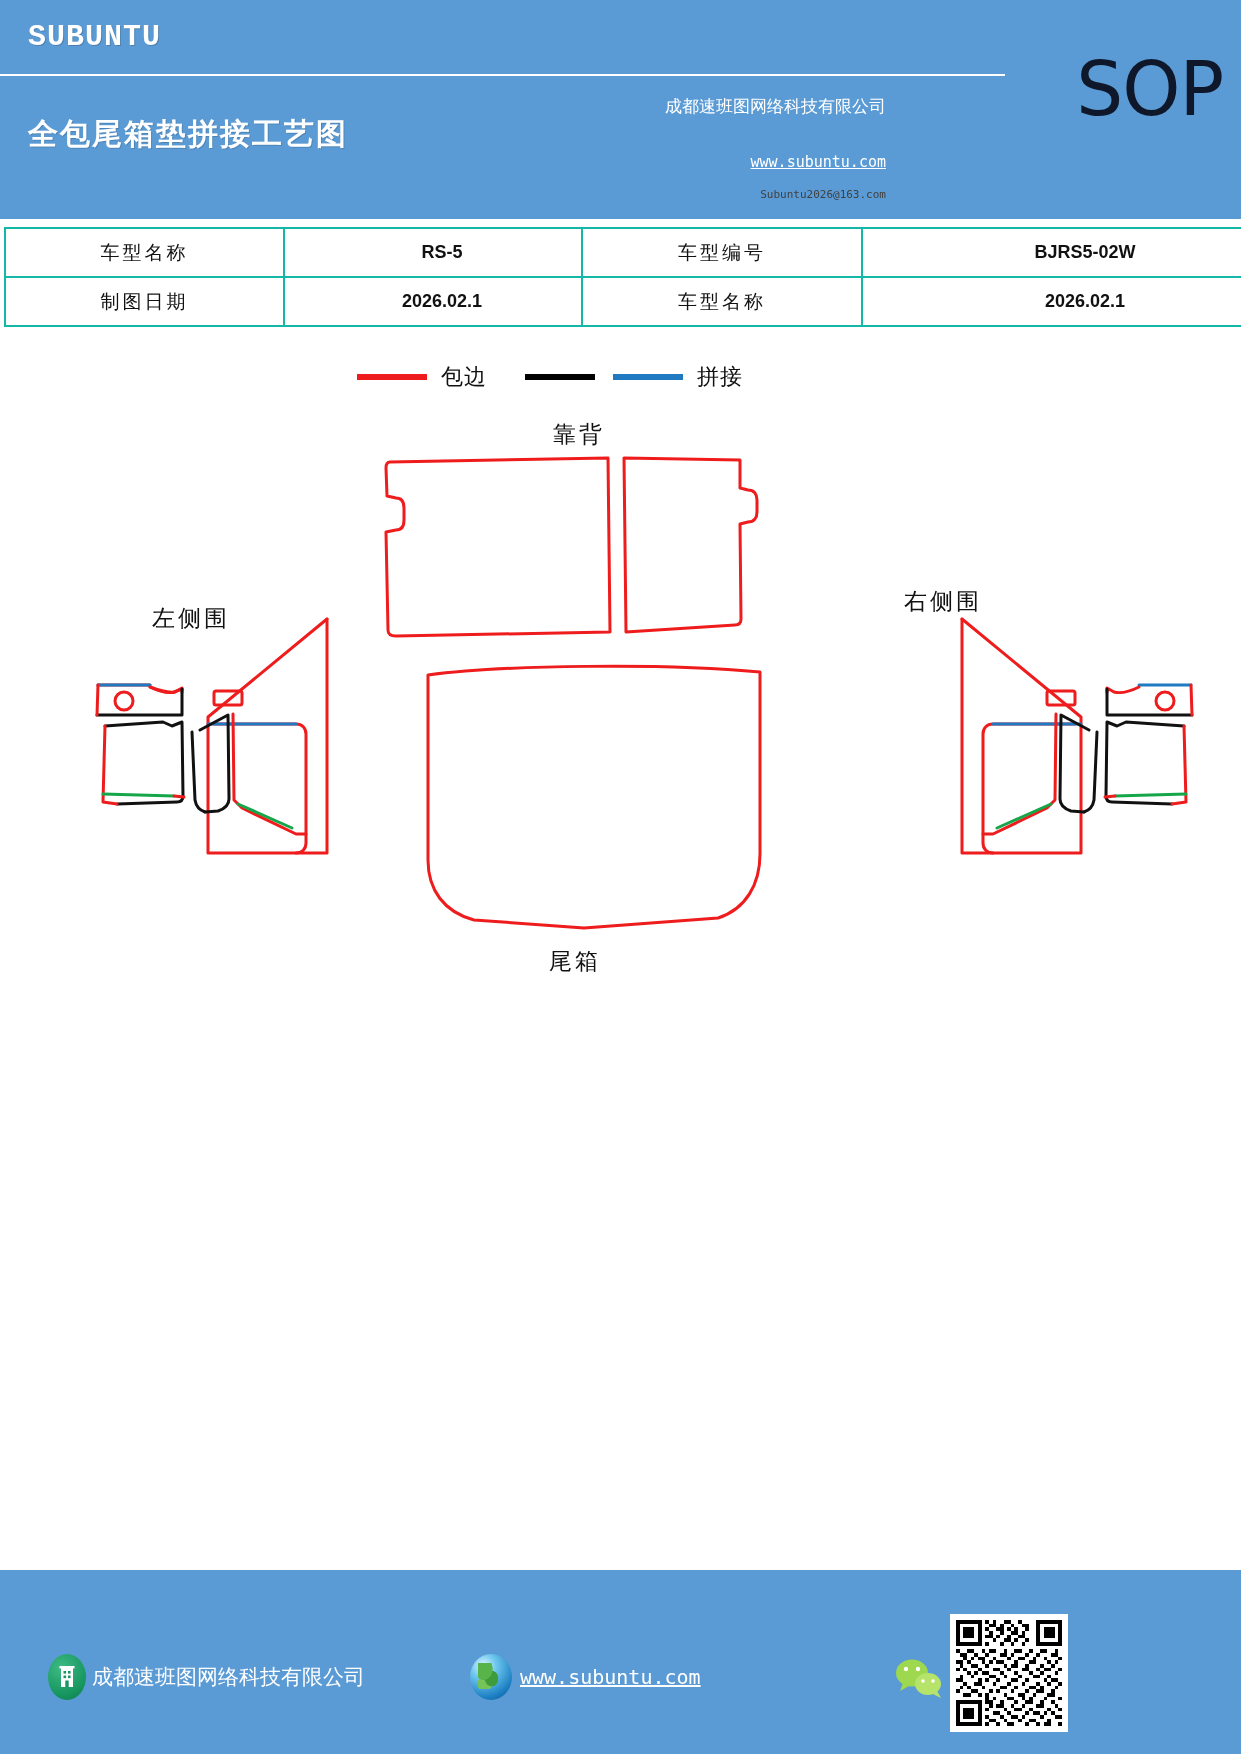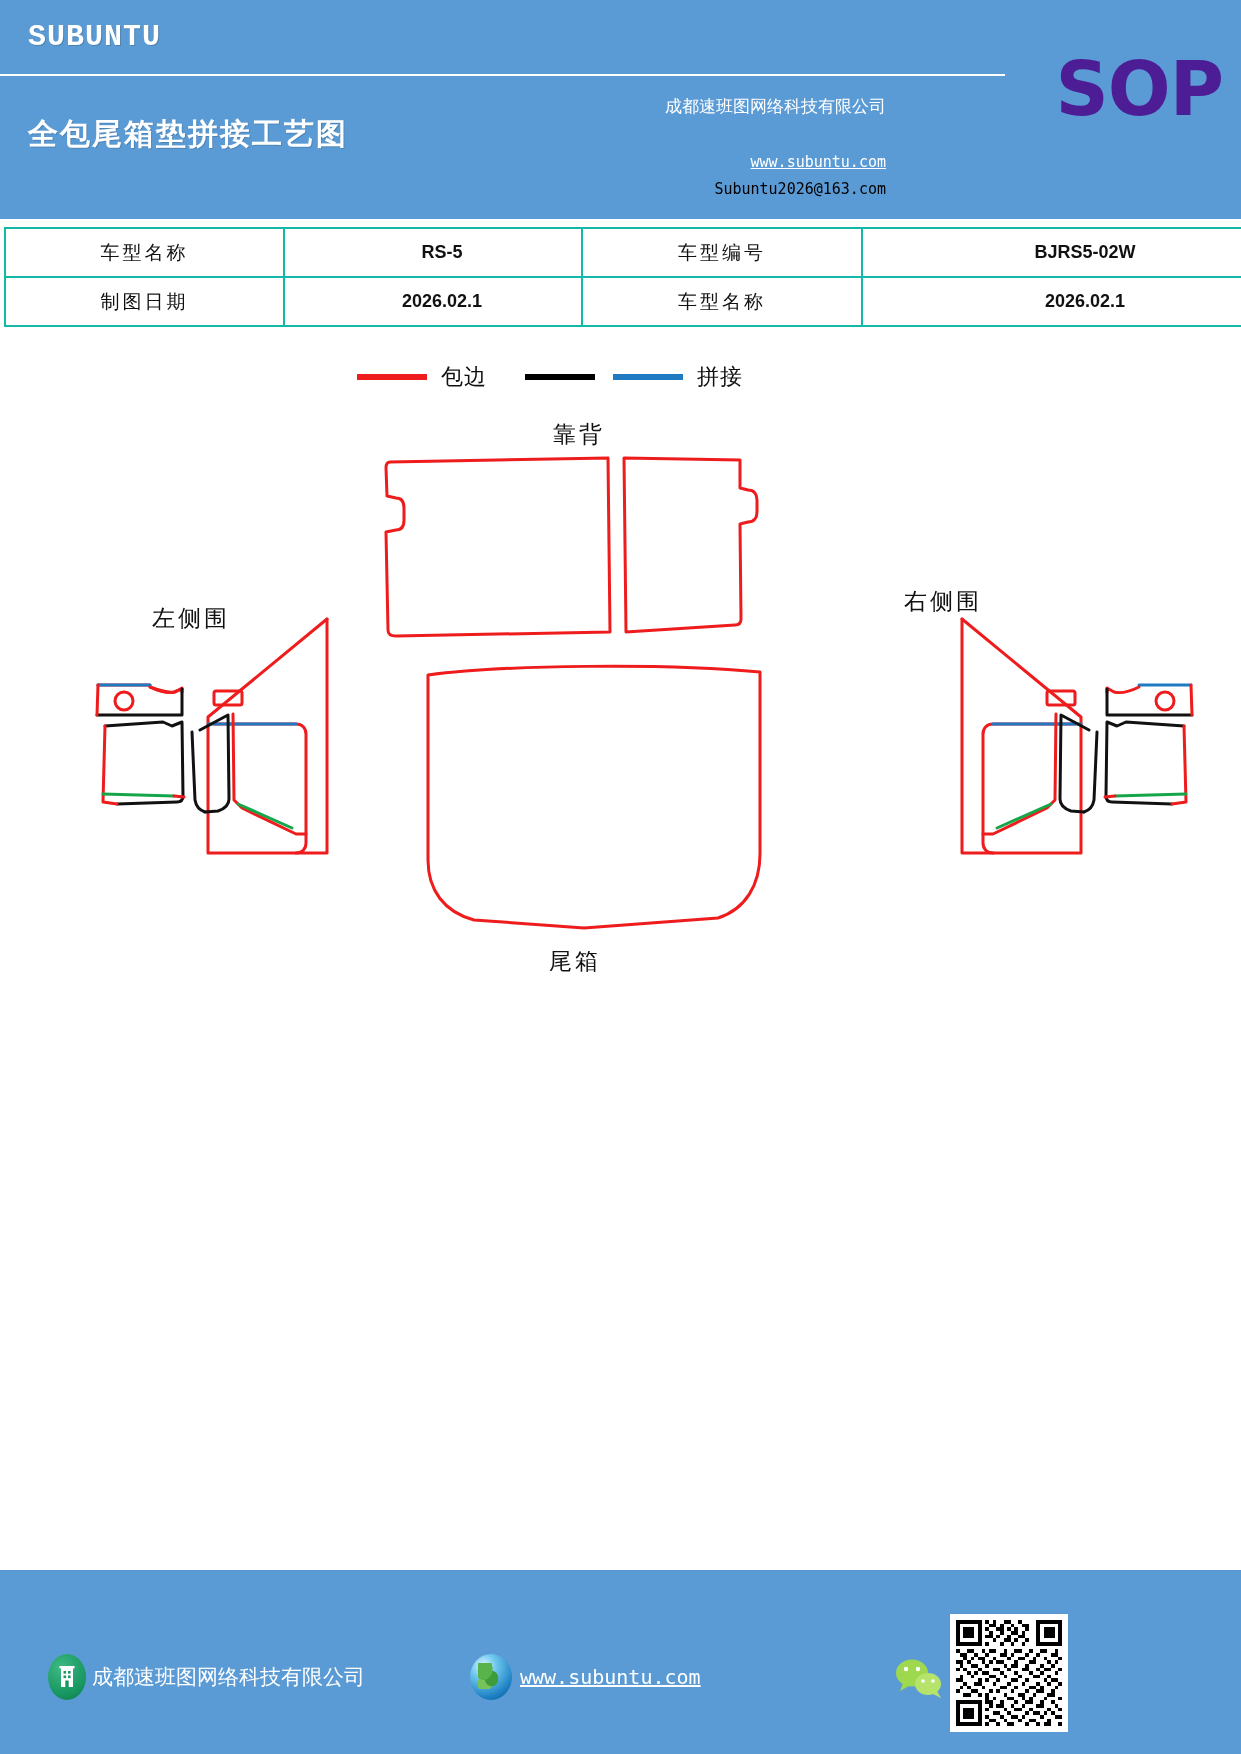--- a/index.html
+++ b/index.html
@@ -26,35 +26,35 @@
     position:absolute;left:0px;top:74px;width:1005px;height:2px;
     background:#ffffff;
   }
   .doc-title{
     position:absolute;left:28px;top:114px;
     color:#ffffff;font-size:30px;font-weight:bold;letter-spacing:2px;
     text-shadow:1px 1px 0 rgba(0,0,0,.15);
   }
   .sop{
     position:absolute;right:18px;top:52px;
-    color:#4c1d95;font-size:74px;font-weight:bold;line-height:74px;
+    color:#0f172a;font-size:74px;font-weight:normal;line-height:74px;
     font-family:"DejaVu Sans",sans-serif;letter-spacing:-1px;
   }
   .company-top{
     position:absolute;right:355px;top:95px;
     color:#ffffff;font-size:17px;white-space:nowrap;
   }
   .site-top{
     position:absolute;right:355px;top:153px;
     color:#ffffff;font-size:15px;text-decoration:underline;
     font-family:"DejaVu Sans Mono",monospace;white-space:nowrap;
   }
   .mail-top{
-    position:absolute;right:355px;top:180px;
-    color:#000000;font-size:15px;
+    position:absolute;right:355px;top:188px;
+    color:#404040;font-size:11px;
     font-family:"DejaVu Sans Mono",monospace;white-space:nowrap;
   }
 
   
   .info-table{
     position:absolute;left:4px;top:227px;width:1233px;
     border-collapse:collapse;table-layout:fixed;
   }
   .info-table td{
     border:2px solid #14b8a6;

